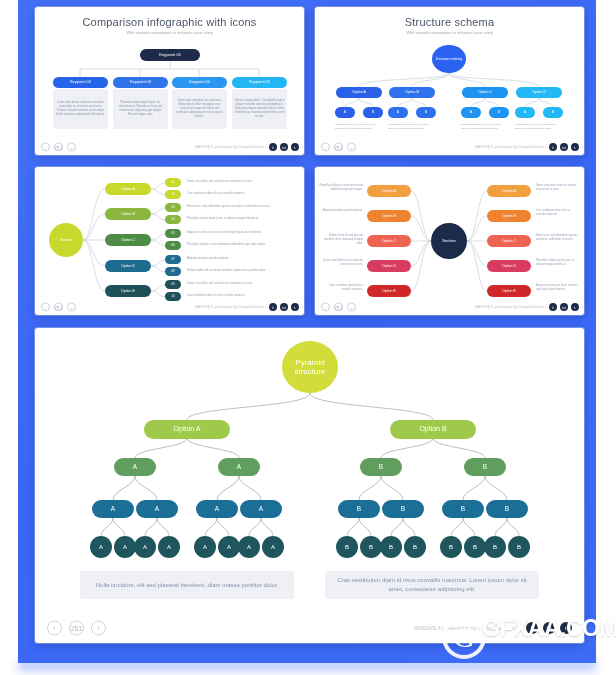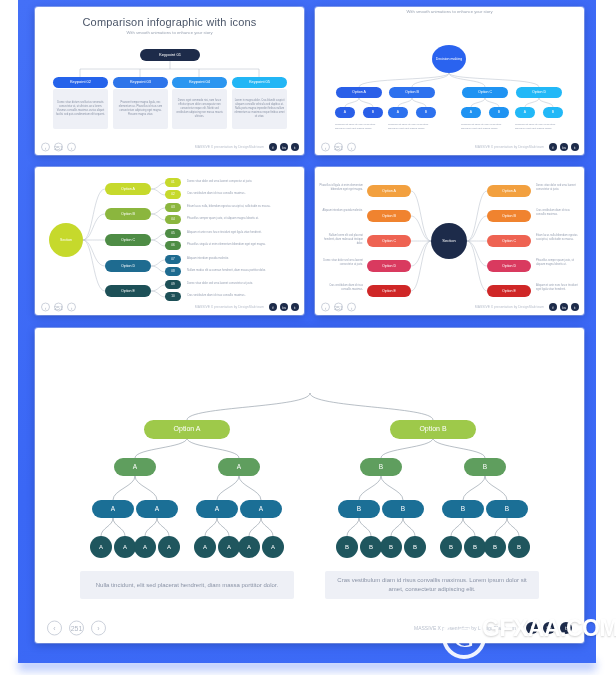--- a/index.html
+++ b/index.html
@@ -151,20 +151,21 @@
       <div class="socgrp">
         <div class="soc">f</div>
         <div class="soc">in</div>
         <div class="soc">t</div>
       </div>
     </div>
   </div>
 
   <div class="slide s2">
     <div class="stage">
+      <div class="title">Structure schema</div>
       <div class="subtitle">With smooth animations to enhance your story</div>
 
       <div class="circ" style="left:117px;top:38px;width:34px;height:28px;background:#2a63ef;font-size:3.6px;">Decision making</div>
 
       <svg class="lines" viewBox="0 0 269 148">
         <path d="M134 66 C134 74 44 70 44 80"></path>
         <path d="M134 66 C134 74 97 72 97 80"></path>
         <path d="M134 66 C134 74 170 72 170 80"></path>
         <path d="M134 66 C134 74 224 70 224 80"></path>
         <path d="M44 91 C44 96 30 95 30 100 M44 91 C44 96 58 95 58 100"></path>
@@ -323,20 +324,21 @@
         <div class="soc">f</div>
         <div class="soc">in</div>
         <div class="soc">t</div>
       </div>
     </div>
   </div>
 
   <div class="slide s5">
     <div class="stage">
 
+      <div class="circ" style="left:247px;top:13px;width:56px;height:52px;background:#d2dd3a;font-size:8px;">Pyramid structure</div>
 
       <svg class="lines" viewBox="0 0 549 315">
 
         <path d="M275 65 C275 80 152 78 152 92"></path>
         <path d="M275 65 C275 80 398 78 398 92"></path>
 
         <path d="M152 110 C152 120 100 120 100 130 M152 110 C152 120 204 120 204 130"></path>
         <path d="M398 110 C398 120 346 120 346 130 M398 110 C398 120 450 120 450 130"></path>
 
         <path d="M100 148 C100 158 78 162 78 172 M100 148 C100 158 122 162 122 172"></path>

